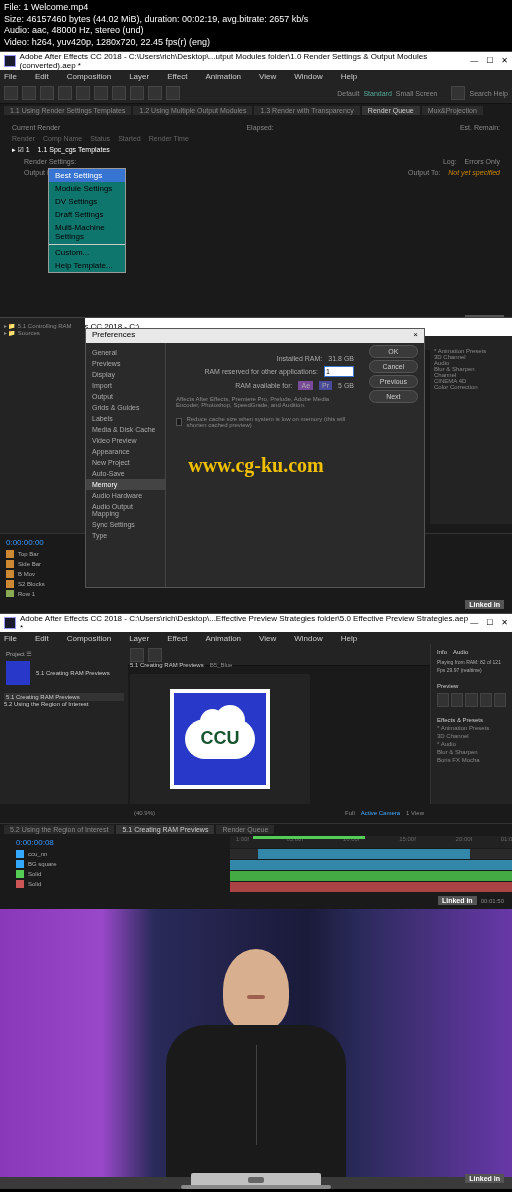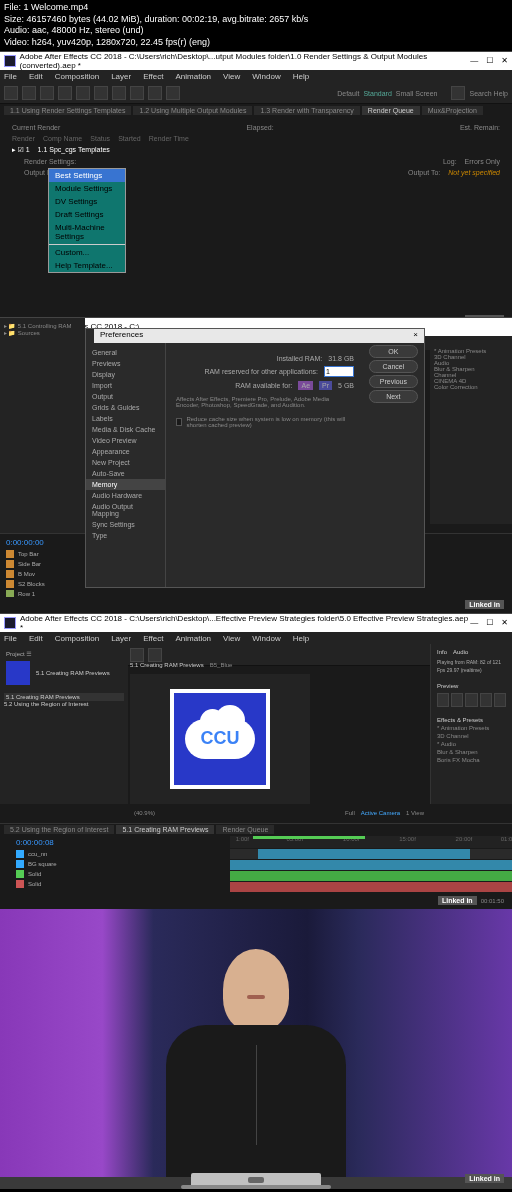--- a/index.html
+++ b/index.html
@@ -3,40 +3,40 @@
 <meta charset="utf-8">
 <style>
 * { margin: 0; padding: 0; box-sizing: border-box; }
 body { width: 512px; background: #000; font-family: Arial, sans-serif; font-size: 8px; color: #ccc; overflow: hidden; }
 .file-info { background: #000; color: #fff; padding: 2px 4px; font-size: 9px; line-height: 1.3; }
 .ae-window { background: #232323; border-top: 1px solid #444; position: relative; }
 .titlebar { background: #fff; color: #000; height: 18px; display: flex; align-items: center; padding: 0 4px; font-size: 8px; justify-content: space-between; }
 .titlebar-left { display: flex; align-items: center; gap: 4px; }
 .titlebar-right { display: flex; gap: 8px; }
 .ae-icon { width: 12px; height: 12px; background: #1a1a2e; border: 1px solid #9999ff; display: inline-block; }
-.menubar { background: #232323; height: 14px; display: flex; align-items: center; padding: 0 4px; gap: 12px; font-size: 8px; color: #ccc; }
+.menubar { background: #232323; height: 14px; display: flex; align-items: center; padding: 0 4px; gap: 18px; font-size: 8px; color: #ccc; }
 .menubar span { cursor: default; }
 .toolbar { background: #232323; height: 20px; border-bottom: 1px solid #111; display: flex; align-items: center; padding: 0 4px; gap: 4px; }
 .tool-btn { width: 14px; height: 14px; background: #333; border: 1px solid #444; }
 .tabs-row { background: #1a1a1a; height: 14px; display: flex; align-items: center; font-size: 7px; gap: 2px; padding: 0 4px; }
 .tab { background: #2a2a2a; padding: 1px 6px; color: #888; }
 .tab.active { background: #333; color: #ccc; }
 .render-queue { background: #1a1a1a; padding: 4px; font-size: 7px; }
 .rq-header { display: flex; justify-content: space-between; padding: 2px 8px; color: #888; }
 .rq-item { display: flex; gap: 8px; padding: 2px 8px; color: #888; }
 .context-menu { position: absolute; top: 116px; left: 48px; background: #0f766e; border: 1px solid #999; color: #000; font-size: 8px; width: 78px; z-index: 100; }
 .context-menu div { padding: 2px 6px; }
 .context-menu .sep { border-top: 1px solid #ccc; height: 0; padding: 0; margin: 1px 0; }
 .context-menu .highlighted { background: #3874d1; color: #fff; }
 .dark-area { background: #1a1a1a; height: 130px; }
 .linkedin-bar { background: #1a1a1a; height: 16px; display: flex; justify-content: flex-end; align-items: center; padding-right: 8px; }
 .linkedin-logo { background: #555; color: #fff; padding: 1px 4px; font-size: 7px; font-weight: bold; }
 
 .prefs-dialog { position: absolute; top: 10px; left: 85px; width: 340px; height: 260px; background: #2a2a2a; border: 1px solid #555; z-index: 50; }
-.prefs-title { background: #e8e8e8; color: #000; height: 14px; padding: 1px 6px; font-size: 8px; display: flex; justify-content: space-between; margin-left: 8px; }
+.prefs-title { background: #e8e8e8; color: #000; height: 14px; padding: 1px 6px; font-size: 8px; display: flex; justify-content: space-between; }
 .prefs-body { display: flex; height: calc(100% - 14px); }
 .prefs-sidebar { width: 80px; background: #2a2a2a; border-right: 1px solid #444; font-size: 7px; padding: 4px 0; }
 .prefs-sidebar div { padding: 2px 6px; color: #aaa; }
 .prefs-sidebar .selected { background: #444; color: #fff; }
 .prefs-content { flex: 1; padding: 10px; font-size: 7px; color: #aaa; position: relative; }
 .prefs-buttons { position: absolute; top: 2px; right: 6px; display: flex; flex-direction: column; gap: 2px; }
 .prefs-btn { background: #3a3a3a; border: 1px solid #555; padding: 2px 10px; color: #ccc; font-size: 7px; border-radius: 8px; }
 .prefs-row { display: flex; justify-content: flex-end; gap: 6px; padding: 2px 0; align-items: center; }
 .prefs-input { background: #1a1a1a; border: 1px solid #555; color: #fff; width: 30px; font-size: 7px; padding: 1px; }
 .prefs-input.hl { background: #fff; color: #000; border-color: #3874d1; }
@@ -53,21 +53,21 @@
 .timecode { color: #3898ff; font-size: 8px; padding: 2px 4px; }
 .layer-row { display: flex; align-items: center; gap: 4px; padding: 1px 4px; font-size: 6px; color: #aaa; }
 .color-box { width: 8px; height: 8px; }
 
 .panel3 { position: relative; background: #1a1a1a; height: 296px; }
 .comp-viewer { position: absolute; left: 130px; top: 48px; width: 180px; height: 130px; background: #232323; display: flex; align-items: center; justify-content: center; }
 .ccu-logo { width: 100px; height: 100px; background: #2838c8; border: 4px solid #fff; display: flex; align-items: center; justify-content: center; position: relative; }
 .cloud { width: 70px; height: 40px; background: #fff; border-radius: 20px; position: relative; display: flex; align-items: center; justify-content: center; }
 .cloud::before { content: ''; position: absolute; top: -10px; left: 15px; width: 25px; height: 25px; background: #fff; border-radius: 50%; }
 .cloud::after { content: ''; position: absolute; top: -14px; left: 30px; width: 30px; height: 30px; background: #fff; border-radius: 50%; }
-.cloud-text { color: #3b82f6; font-size: 18px; font-weight: bold; z-index: 1; }
+.cloud-text { color: #14532d; font-size: 18px; font-weight: bold; z-index: 1; }
 .right-panels { position: absolute; right: 0; top: 30px; width: 82px; height: 160px; background: #232323; border-left: 1px solid #333; font-size: 6px; color: #888; padding: 4px; }
 .right-panels div { padding: 1px 2px; }
 .project-panel { position: absolute; left: 0; top: 30px; width: 128px; height: 160px; background: #232323; font-size: 6px; padding: 4px; }
 .proj-thumb { width: 24px; height: 24px; background: #2838c8; margin: 2px; }
 .timeline3 { position: absolute; left: 0; bottom: 0; right: 0; height: 86px; background: #1a1a1a; border-top: 1px solid #333; }
 .timeline-ruler { height: 12px; background: #222; position: relative; display: flex; font-size: 6px; color: #666; }
 .timeline-track { height: 10px; background: #2a2a2a; margin: 1px 0; position: relative; }
 .track-bar { position: absolute; height: 100%; top: 0; }
 
 .presenter { height: 280px; position: relative; overflow: hidden; background: linear-gradient(to right, #8838b8 0%, #9848c8 20%, #2a2a5a 30%, #1a1a3a 60%, #2a2a5a 70%, #6838a8 100%); }
@@ -300,20 +300,21 @@
     <div>3D Channel</div>
     <div>Audio</div>
     <div>Blur &amp; Sharpen</div>
     <div>Channel</div>
     <div>CINEMA 4D</div>
     <div>Color Correction</div>
   </div>
   <div class="linkedin-bar" style="position:absolute;bottom:0;right:0;left:0;">
     <span class="linkedin-logo">Linked in</span>
   </div>
+  <div class="watermark">www.cg-ku.com</div>
 </div>
 
 <div class="ae-window panel3">
   <div class="titlebar">
     <div class="titlebar-left">
       <span class="ae-icon"></span>
       <span>Adobe After Effects CC 2018 - C:\Users\rich\Desktop\...Effective Preview Strategies folder\5.0 Effective Preview Strategies.aep *</span>
     </div>
     <div class="titlebar-right">
       <span>—</span>

